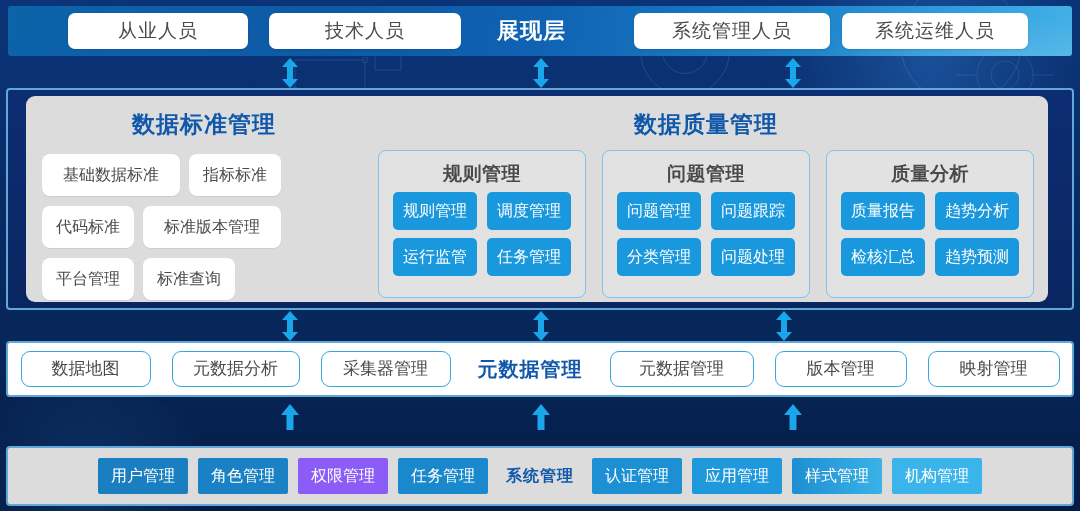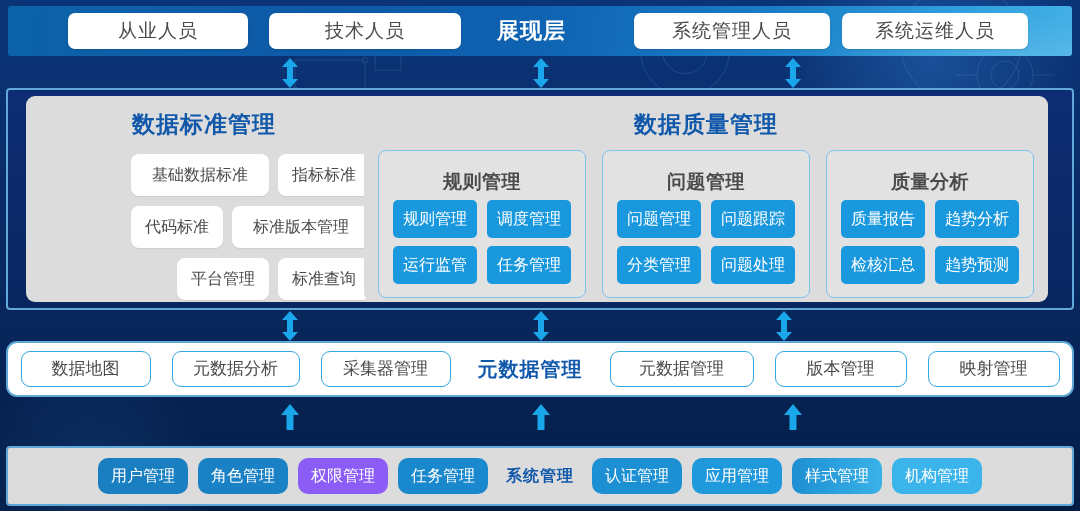--- a/index.html
+++ b/index.html
@@ -152,21 +152,21 @@
     font-size: 23px;
     font-weight: bold;
     letter-spacing: 1px;
     padding-top: 13px;
   }
 
   
   .chip-grid {
     display: flex;
     flex-wrap: wrap;
-    justify-content: flex-end;
+    justify-content: flex-start;
     gap: 10px 9px;
     padding: 14px 12px 0 16px;
   }
   .chip {
     background: #ffffff;
     border-radius: 8px;
     color: #4a4a4a;
     font-size: 16px;
     height: 42px;
     line-height: 42px;
@@ -183,21 +183,21 @@
     gap: 16px;
     padding: 10px 14px 0 14px;
   }
   .subpanel {
     flex: 1;
     background: #e2e2e2;
     border: 1px solid #7fc4ec;
     border-radius: 8px;
     box-sizing: border-box;
     height: 148px;
-    padding-top: 18px;
+    padding-top: 10px;
   }
   .subpanel-title {
     text-align: center;
     color: #4a4a4a;
     font-size: 19px;
     font-weight: bold;
     letter-spacing: .5px;
     margin-bottom: 5px;
   }
   .btn-grid {
@@ -219,21 +219,21 @@
   }
 
   
   #meta-frame {
     position: absolute;
     left: 6px;
     top: 341px;
     width: 1068px;
     height: 56px;
     border: 2px solid #5fa8d8;
-    border-radius: 11px;
+    border-radius: 4px;
     background: #ffffff;
     box-sizing: border-box;
     display: flex;
     align-items: center;
     justify-content: center;
     gap: 21px;
   }
   .meta-pill {
     border: 1.6px solid #34a8e0;
     border-radius: 9px;
@@ -265,21 +265,21 @@
     border: 2px solid #5fa8d8;
     border-radius: 4px;
     background: #dcdcdc;
     box-sizing: border-box;
     display: flex;
     align-items: center;
     justify-content: center;
     gap: 10px;
   }
   .sys-btn {
-    border-radius: 10px;
+    border-radius: 2px;
     color: #ffffff;
     font-size: 16px;
     height: 36px;
     line-height: 36px;
     text-align: center;
     white-space: nowrap;
     padding: 0 13px;
   }
   #sys-label {
     color: #1158ab;

